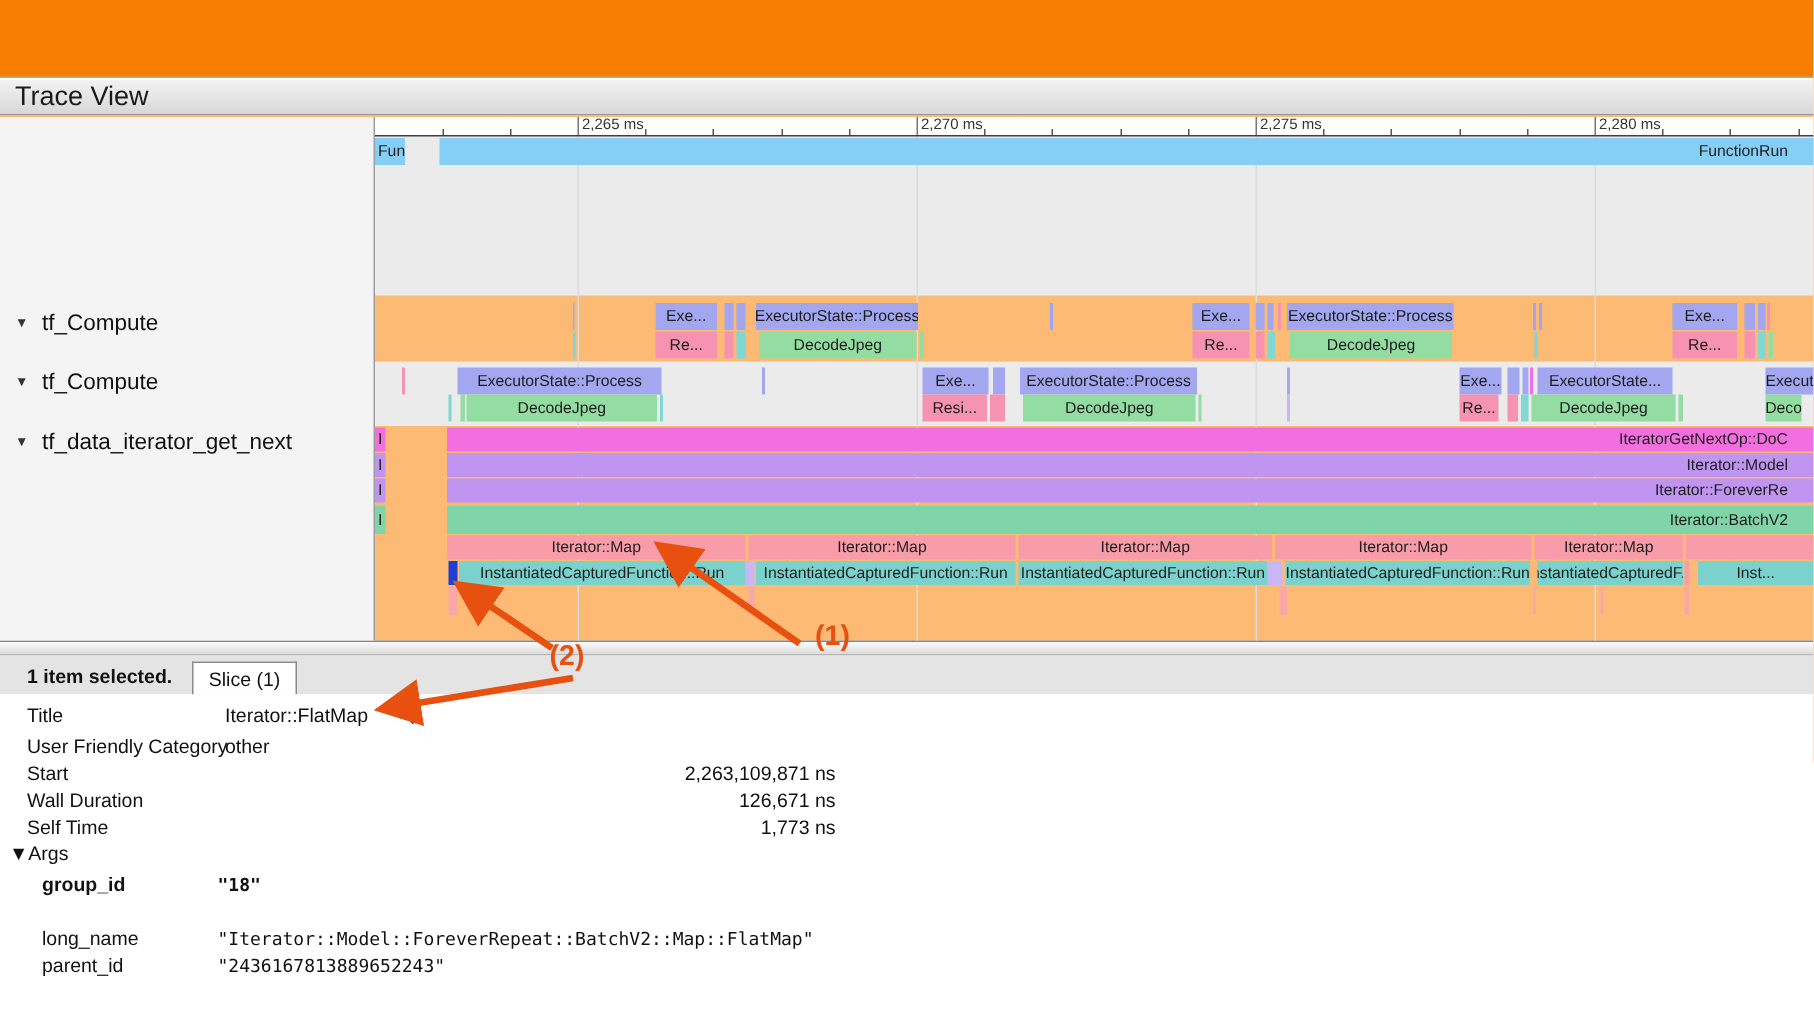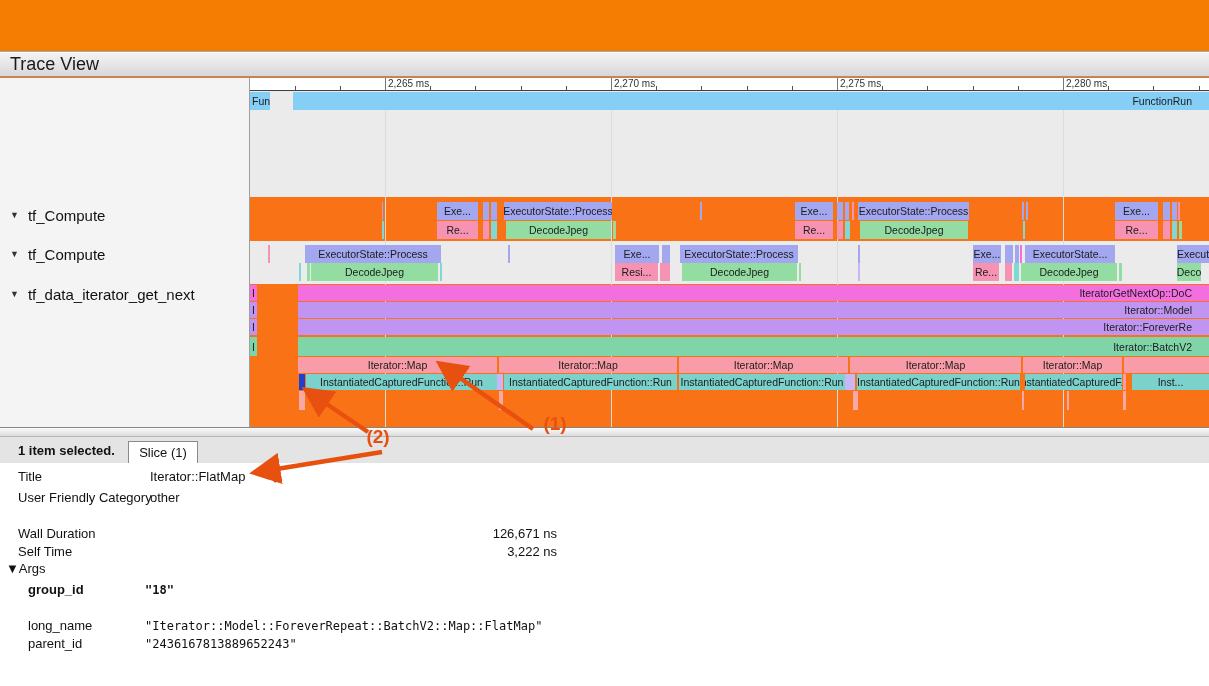--- a/index.html
+++ b/index.html
@@ -6,21 +6,21 @@
   html,body { margin:0; padding:0; }
   body {
     width:1209px; height:686px; position:relative; overflow:hidden;
     background:#ffffff; font-family:"Liberation Sans", sans-serif;
   }
   .orange-banner { position:absolute; top:0; left:0; width:1209px; height:52px;
     background:#F57D01; border-bottom:1px solid #a8a8a8; }
   .tv-header { position:absolute; top:53px; left:0; width:1209px; height:24px;
     background:linear-gradient(#f3f3f3,#d8d8d8); border-bottom:1px solid #949494;
     display:flex; align-items:center; padding-left:10px; font-size:18px; color:#1a1a1a; }
-  .trace-area { position:absolute; top:77px; left:0; width:1209px; height:350px; background:#f97316; }
+  .trace-area { position:absolute; top:77px; left:0; width:1209px; height:350px; background:#fdba74; }
   .strip { position:absolute; left:250px; width:959px; background:#ebebeb; z-index:0; }
   .gridline { position:absolute; width:1px; background:#dcdcdc; z-index:1; }
   .ruler { position:absolute; left:250px; top:1px; width:959px; height:13px;
     background:#fff; border-bottom:1px solid #3f3f3f; z-index:3; }
   .tick-minor { position:absolute; bottom:0; width:1px; height:4px; background:#555; }
   .tick-major { position:absolute; top:0; bottom:0; width:1px; background:#777; }
   .tick-label { position:absolute; top:0; font-size:10px; color:#333; white-space:nowrap; }
   .sidebar { position:absolute; left:0; top:1px; width:250px; height:349px;
     background:#f4f4f4; border-right:1px solid #9e9e9e; z-index:4; }
   .side-item { position:absolute; left:10px; height:18px; display:flex; align-items:center;
@@ -246,27 +246,31 @@
       <div class="d-label">User Friendly Category</div>
       <div class="d-value">other</div>
     </div>
     <div class="d-row" style="top: 5px;">
       <div class="d-label">Title</div>
       <div class="d-value">Iterator::FlatMap<svg width="15" height="15" viewBox="0 0 15 15" class="mag">
           <circle cx="5.5" cy="5.5" r="4" fill="none" stroke="#444" stroke-width="1.6"></circle>
           <line x1="8.5" y1="8.5" x2="13" y2="13" stroke="#444" stroke-width="2.2"></line>
         </svg></div>
     </div>
+    <div class="d-row" style="top: 44px;">
+      <div class="d-label">Start</div>
+      <div class="d-value num">2,263,109,871 ns</div>
+    </div>
     <div class="d-row" style="top: 62px;">
       <div class="d-label">Wall Duration</div>
       <div class="d-value num">126,671 ns</div>
     </div>
     <div class="d-row" style="top: 80px;">
       <div class="d-label">Self Time</div>
-      <div class="d-value num">3,222 ns</div>
+      <div class="d-value num">1,773 ns</div>
     </div>
     <div class="args-header" style="top: 98px;">▼Args</div>
     <div class="d-row" style="top: 118px; font-weight: bold;">
       <div class="arg-key">group_id</div>
       <div class="arg-val">"18"</div>
     </div>
     <div class="d-row" style="top: 154px;">
       <div class="arg-key">long_name</div>
       <div class="arg-val">"Iterator::Model::ForeverRepeat::BatchV2::Map::FlatMap"</div>
     </div>

